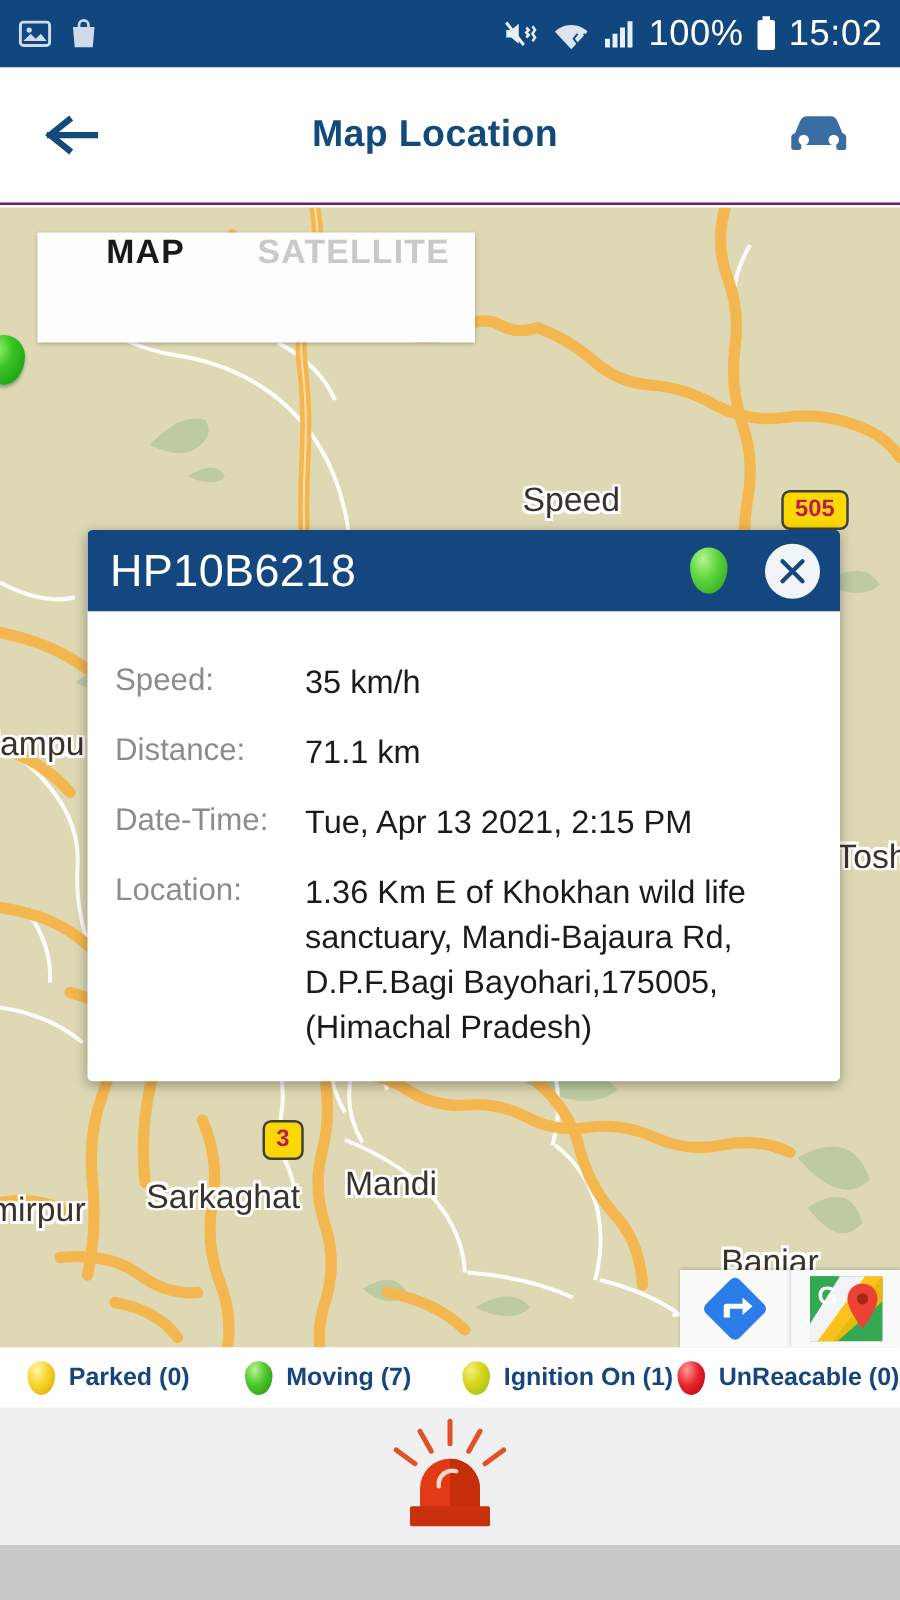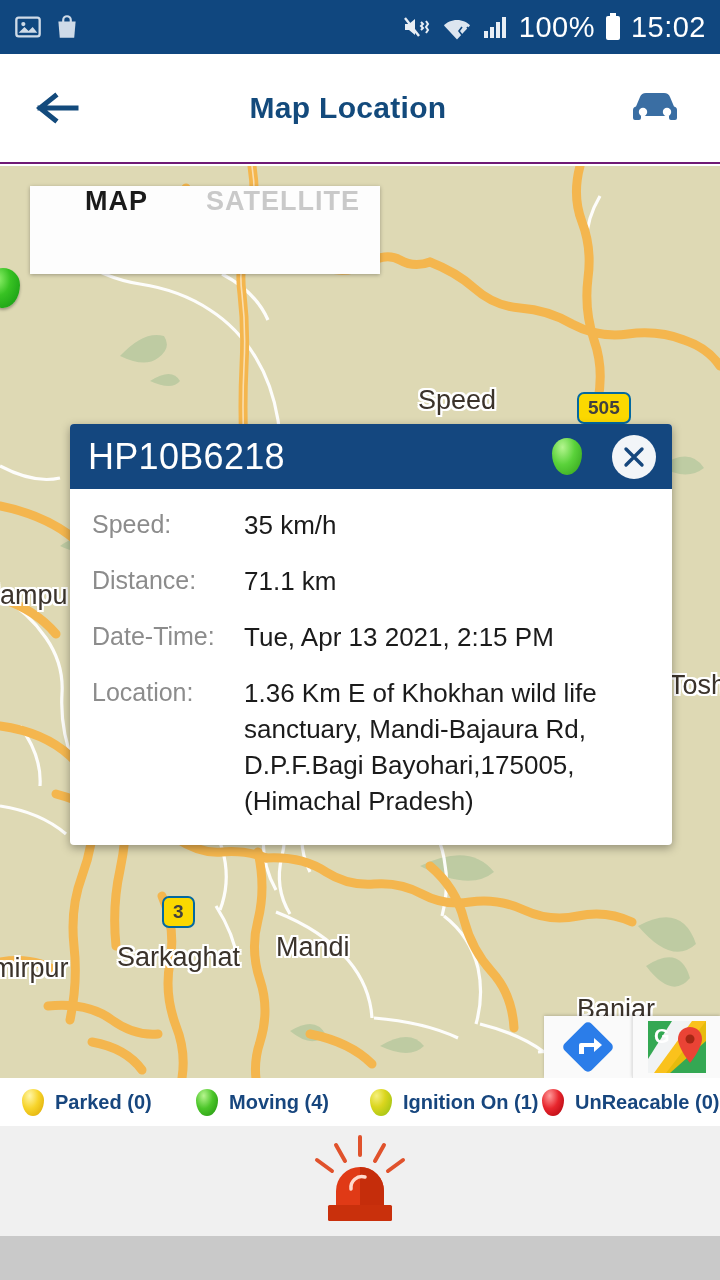--- a/index.html
+++ b/index.html
@@ -42,23 +42,23 @@
     background: #ded9b4; overflow: hidden;
   }
   .map-svg { position: absolute; top: 0; left: 0; }
   .map-label {
     position: absolute; color: #3b332b; font-size: 27px;
     text-shadow: -2px -2px 0 #fff, 2px -2px 0 #fff, -2px 2px 0 #fff, 2px 2px 0 #fff,
                  0 2px 0 #fff, 0 -2px 0 #fff, 2px 0 0 #fff, -2px 0 0 #fff;
     white-space: nowrap;
   }
   .shield {
-    position: absolute; background: #fbd800; border: 2px solid #0369a1;
-    border-radius: 7px; color: #404040; font-size: 19px; font-weight: bold;
-    padding: 2px 9px; line-height: 1.25;
+    position: absolute; background: #fbd800; border: 2px solid #404040;
+    border-radius: 7px; color: #be185d; font-size: 19px; font-weight: bold;
+    padding: 2px 9px; line-height: 1.25; margin-left: 48px;
   }
   .marker {
     position: absolute; width: 34px; height: 40px; border-radius: 50% 50% 50% 50%/ 42% 42% 58% 58%;
     background: radial-gradient(ellipse at 35% 28%, #8ff06b 0%, #38c223 40%, #0f9410 100%);
     box-shadow: 0 2px 3px rgba(0,0,0,.3);
   }
 
   
   .maptype {
     position: absolute; top: 20px; left: 30px; width: 350px; height: 88px;
@@ -91,21 +91,21 @@
   .card-title { color: #ffffff; font-size: 36px; letter-spacing: 0.3px; }
   .card-dot {
     margin-left: auto; width: 30px; height: 37px;
     border-radius: 50% 50% 50% 50%/ 42% 42% 58% 58%;
     background: radial-gradient(ellipse at 35% 25%, #b4f58f 0%, #5ad23a 45%, #2f9d18 100%);
   }
   .card-close {
     margin-left: 30px; width: 44px; height: 44px; border-radius: 50%;
     background: #f2f5f8; display: flex; align-items: center; justify-content: center;
   }
-  .card-body { padding: 18px 0 22px 0; }
+  .card-body { padding: 18px 0 22px 0; margin-top: 20px; }
   .row { display: flex; padding: 0 22px; margin-bottom: 20px; }
   .row:last-child { margin-bottom: 4px; }
   .row-label { width: 152px; flex: none; color: #8c8c8c; font-size: 25px; line-height: 34px; }
   .row-value { color: #1b1b1b; font-size: 26px; line-height: 36px; }
 
   
   .legend {
     position: absolute; top: 1078px; left: 0; width: 720px; height: 48px;
     background: #ffffff; display: flex; align-items: center;
   }
@@ -330,21 +330,21 @@
     </div>
   </div>
 
   <div class="legend">
     <div class="leg-item" style="position:absolute;left:22px;justify-content:flex-end;">
       <span class="leg-dot" style="background:radial-gradient(ellipse at 35% 25%,#fff6a8 0%,#f7d42a 45%,#d9a300 100%);"></span>
       <span class="leg-text">Parked (0)</span>
     </div>
     <div class="leg-item" style="position:absolute;left:196px;">
       <span class="leg-dot" style="background:radial-gradient(ellipse at 35% 25%,#b7f58f 0%,#4cc62a 45%,#1f8f0d 100%);"></span>
-      <span class="leg-text">Moving (4)</span>
+      <span class="leg-text">Moving (7)</span>
     </div>
     <div class="leg-item" style="position:absolute;left:370px;">
       <span class="leg-dot" style="background:radial-gradient(ellipse at 30% 25%,#f6f07e 0%,#dbd61e 40%,#8fbe12 100%);"></span>
       <span class="leg-text">Ignition On (1)</span>
     </div>
     <div class="leg-item" style="position:absolute;left:542px;">
       <span class="leg-dot" style="background:radial-gradient(ellipse at 35% 25%,#ff9a9a 0%,#e8262d 45%,#a8000a 100%);"></span>
       <span class="leg-text">UnReacable (0)</span>
     </div>
   </div>

